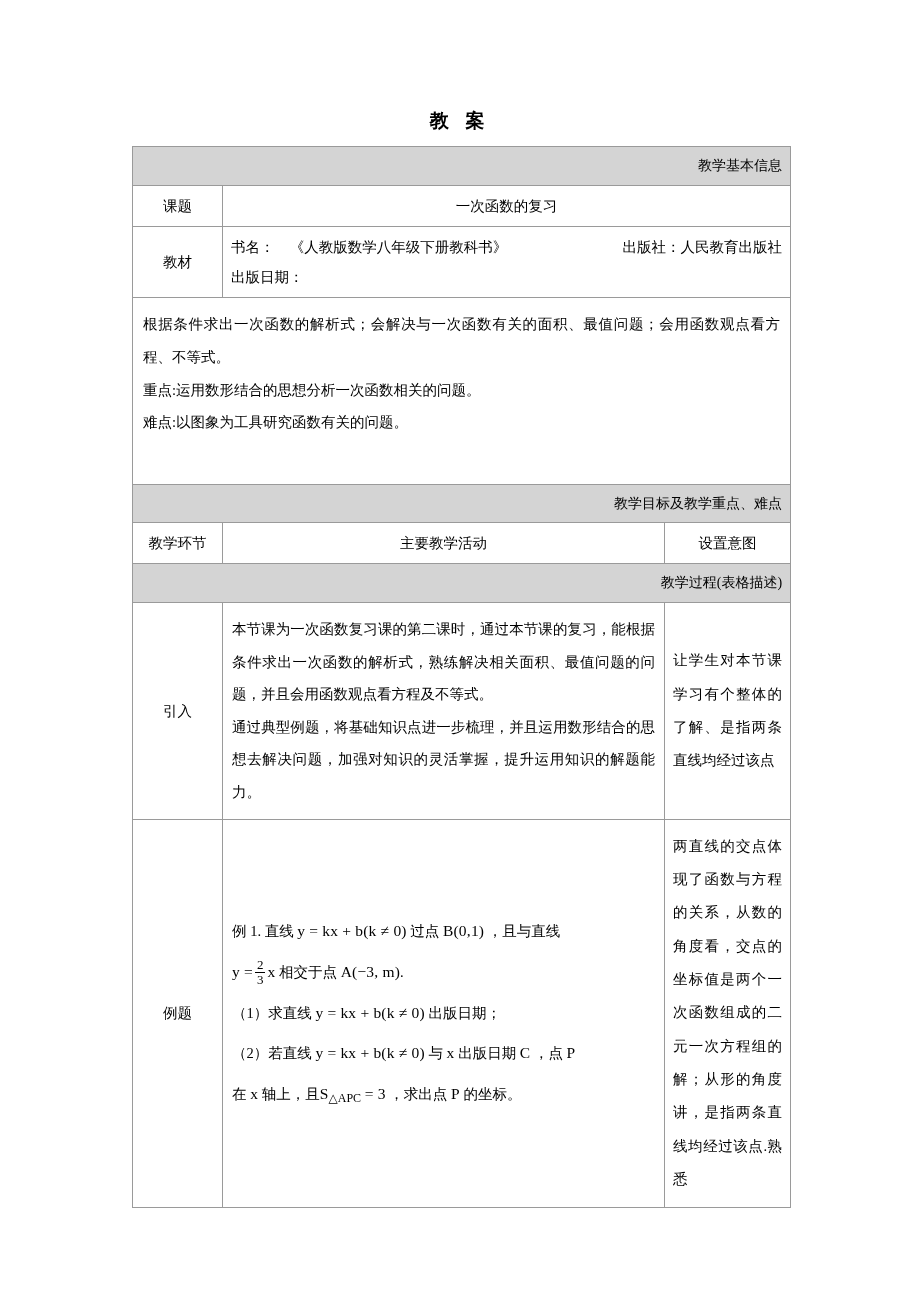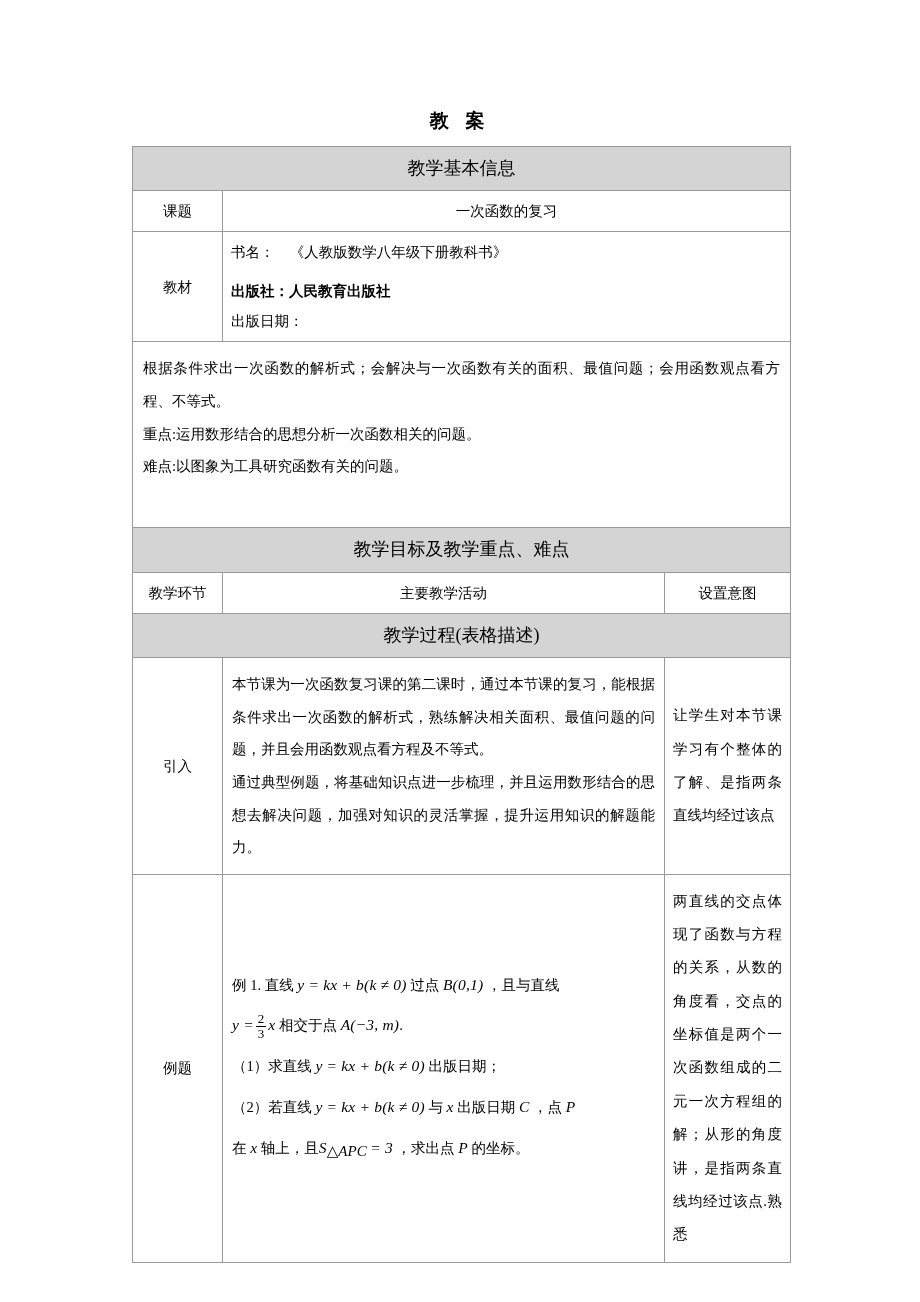--- a/index.html
+++ b/index.html
@@ -42,22 +42,22 @@
     font-size: 14.5px;
   }
   table.lesson td {
     border: 1px solid #9a9a9a;
     padding: 6px 8px;
     vertical-align: middle;
     line-height: 1.95;
   }
   .band {
     background: #d4d4d4;
-    text-align: center;
-    font-size: 18px;
+    text-align: right;
+    font-size: 14px;
     padding-top: 9px !important;
     padding-bottom: 9px !important;
     line-height: 1.4 !important;
   }
   .lbl {
     text-align: center;
     white-space: nowrap;
     margin-top: 36px;
   }
   .ctr { text-align: center; }
@@ -69,24 +69,23 @@
     text-align: justify;
   }
   .objectives p {
     margin: 0;
   }
 
   .book-line {
     display: flex;
     justify-content: space-between;
     gap: 10px;
-    flex-direction: column;
   }
   .book-line .bk-name { white-space: nowrap; }
-  .book-line .bk-pub { white-space: nowrap; font-weight: bold; }
+  .book-line .bk-pub { white-space: nowrap; }
   .pubdate { margin-top: 2px; }
 
   .body-cell {
     padding: 10px 9px 10px 9px !important;
     line-height: 2.25 !important;
     text-align: justify;
     vertical-align: top;
   }
   .body-cell p { margin: 0; }
 
@@ -95,41 +94,39 @@
     line-height: 2.3 !important;
     text-align: justify;
     vertical-align: middle;
   }
   .intent-cell.topalign { vertical-align: top; }
   .intent-cell p { margin: 0; }
 
   
   .m {
     font-family: "Liberation Serif", "DejaVu Serif", serif;
-    font-style: italic;
     font-size: 15.5px;
     letter-spacing: 0.2px;
   }
   .mn { font-style: normal; }
   .frac {
     display: inline-block;
     vertical-align: middle;
     text-align: center;
     font-style: normal;
     font-size: 13px;
     line-height: 1.05;
     margin: 0 2px;
     position: relative;
     top: -1px;
   }
   .frac .num { display: block; padding: 0 2px; }
   .frac .den { display: block; border-top: 1px solid #000; padding: 0 2px; }
   sub.sb {
-    font-size: 15px;
-    font-style: italic;
+    font-size: 12px;
     vertical-align: -3px;
   }
   .exline { margin: 0; }
   .ex-q { margin: 0; }
 </style>
 </head>
 <body>
 
 <div class="page">
 

